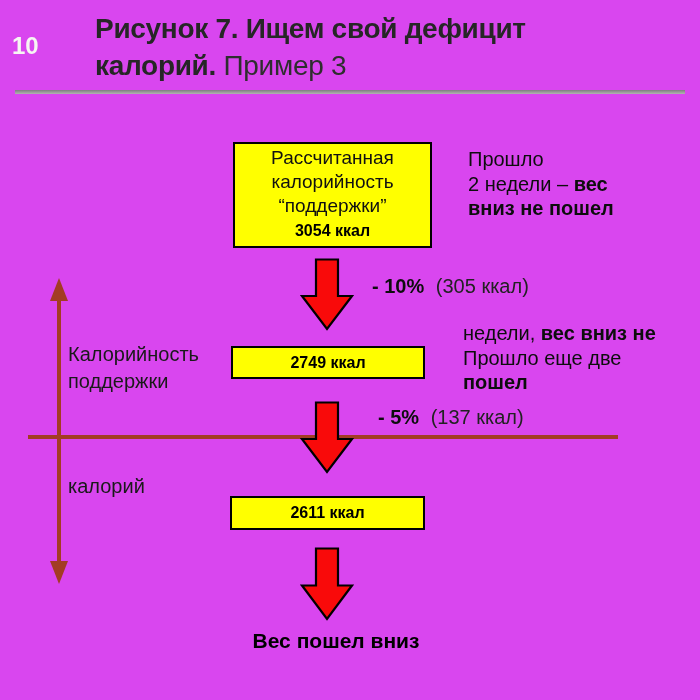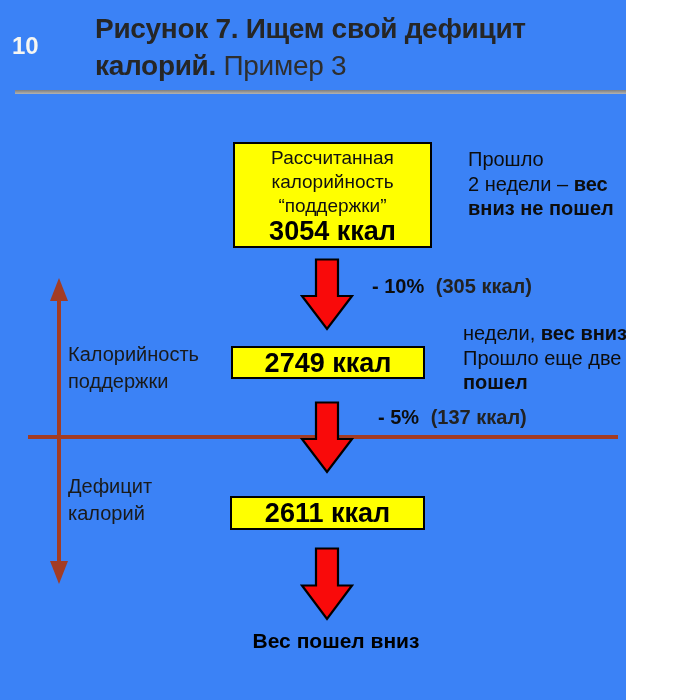--- a/index.html
+++ b/index.html
@@ -1,17 +1,17 @@
 <!DOCTYPE html>
 <html style="--box-fill: #FFFF00; --arrow-fill: #F90A0A; --axis-color: #A33C24; --divider: #8C8C8C;"><head>
 <meta charset="utf-8">
 <style>
   html,body{margin:0;padding:0;background:#fff;}
   #canvas{
-    position:relative;width:626px;height:700px;background:#3b82f6;overflow:hidden;
+    position:relative;width:700px;height:700px;background:#d946ef;overflow:hidden;
     font-family:"Liberation Sans", sans-serif;color:#111;
   }
   .abs{position:absolute;}
 
   
   .watermark{font-size:24px;font-weight:bold;color:#f6f6f2;}
 
   
   .title{font-size:28px;line-height:37px;color:#262626;letter-spacing:-0.3px;}
   .title .b{font-weight:bold;}
@@ -19,30 +19,30 @@
 
   .divider{height:4px;background:linear-gradient(#7e7e7e,#b3b3b3);}
 
   
   .ybox{
     background:var(--box-fill);border:2px solid #000;box-sizing:border-box;
     display:flex;flex-direction:column;align-items:center;justify-content:center;
     text-align:center;
   }
   .ybox .ln{font-size:19px;line-height:24px;color:#111;}
-  .ybox .val{font-size:27px;font-weight:bold;line-height:26px;color:#000;}
+  .ybox .val{font-size:16px;font-weight:bold;line-height:26px;color:#000;}
 
   
   .note{font-size:20px;line-height:24.5px;color:#0d0d0d;white-space:nowrap;}
   .note .b{font-weight:bold;}
 
   
   .steplabel{font-size:20px;color:#0d0d0d;white-space:nowrap;}
   .steplabel .b{font-weight:bold;margin-left:20px;}
-  .steplabel .r{margin-left:6px;font-weight:bold;color:#222;}
+  .steplabel .r{margin-left:6px;font-weight:normal;color:#222;}
 
   
   .axislabel{font-size:20px;line-height:27px;color:#1a1a1a;}
 
   
   .hline{height:4px;background:var(--axis-color);z-index:1;}
 
   .arrow-svg{z-index:2;}
 
   .result{font-size:21px;font-weight:bold;color:#000;text-align:center;white-space:nowrap;}
@@ -118,21 +118,20 @@
   <svg class="abs arrow-svg" style="left:300px;top:401px;" width="54" height="73" viewBox="0 0 54 73">
     <path d="M16 1.5 H38 V38 H52 L27 71 L2 38 H16 Z" fill="var(--arrow-fill)" stroke="#000" stroke-width="2.2" stroke-linejoin="miter"></path>
   </svg>
 
   <div class="abs steplabel" style="left:358px;top:406px;">
     <span class="b">- 5%</span>
     <span class="r">(137 ккал)</span>
   </div>
 
   <div class="abs axislabel" style="left:68px;top:473px;">
-    <div>Дефицит</div>
     <div>калорий</div>
   </div>
 
   <div class="abs ybox" style="left:230px;top:496px;width:195px;height:34px;">
     <div class="val">2611 ккал</div>
   </div>
 
   <svg class="abs arrow-svg" style="left:300px;top:547px;" width="54" height="74" viewBox="0 0 54 74">
     <path d="M16 1.5 H38 V38.5 H52 L27 72 L2 38.5 H16 Z" fill="var(--arrow-fill)" stroke="#000" stroke-width="2.2" stroke-linejoin="miter"></path>
   </svg>

